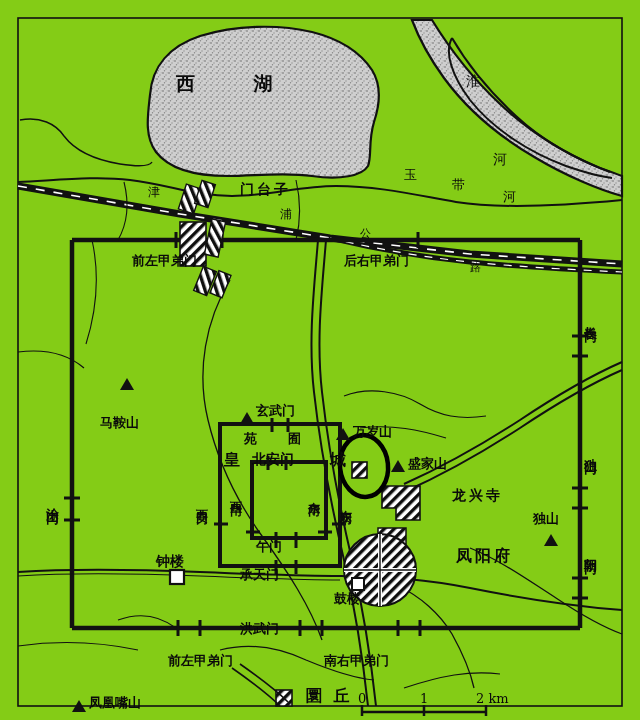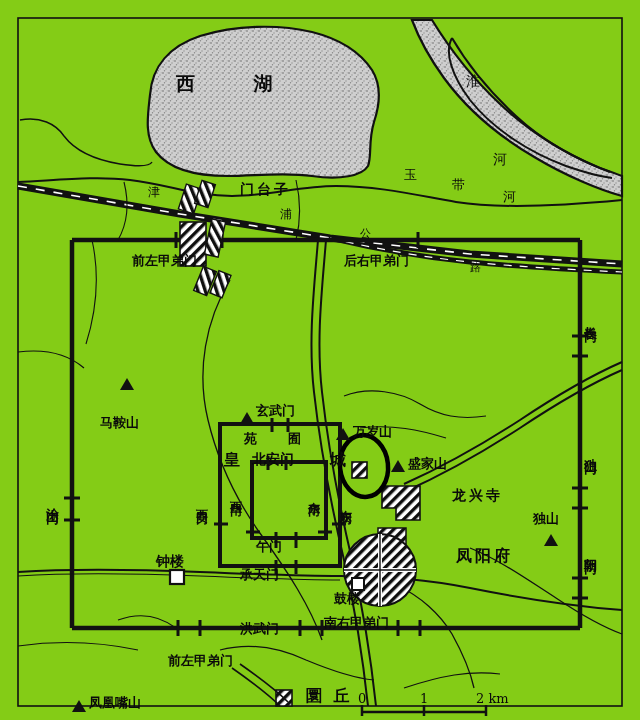--- a/index.html
+++ b/index.html
@@ -229,21 +229,21 @@
 
 <div class="lbl g14" style="left:156px;top:554px;">钟楼</div>
 
 <div class="lbl g13" style="left:334px;top:592px;text-align:center;">鼓楼</div>
 
 <div class="lbl g16 sp2" style="left:270px;top:688px;">圜 丘</div>
 
 <div class="lbl g13" style="left:132px;top:254px;">前左甲弟门</div>
 <div class="lbl g13" style="left:344px;top:254px;">后右甲弟门</div>
 <div class="lbl g13" style="left:168px;top:654px;">前左甲弟门</div>
-<div class="lbl g13" style="left:324px;top:616px;">南右甲弟门</div>
+<div class="lbl g13" style="left:324px;top:654px;">南右甲弟门</div>
 <div class="lbl g13" style="left:240px;top:622px;">洪武门</div>
 
 <div class="lbl g13 vert" style="left:46px;top:498px;">涂山门</div>
 <div class="lbl g13 vert" style="left:584px;top:316px;">长春门</div>
 <div class="lbl g13 vert" style="left:584px;top:448px;">独山门</div>
 <div class="lbl g13 vert" style="left:584px;top:548px;">朝阳门</div>
 
 <div class="lbl g16" style="left:224px;top:452px;">皇</div>
 <div class="lbl g16" style="left:330px;top:452px;">城</div>
 <div class="lbl g13" style="left:244px;top:432px;">苑</div>

